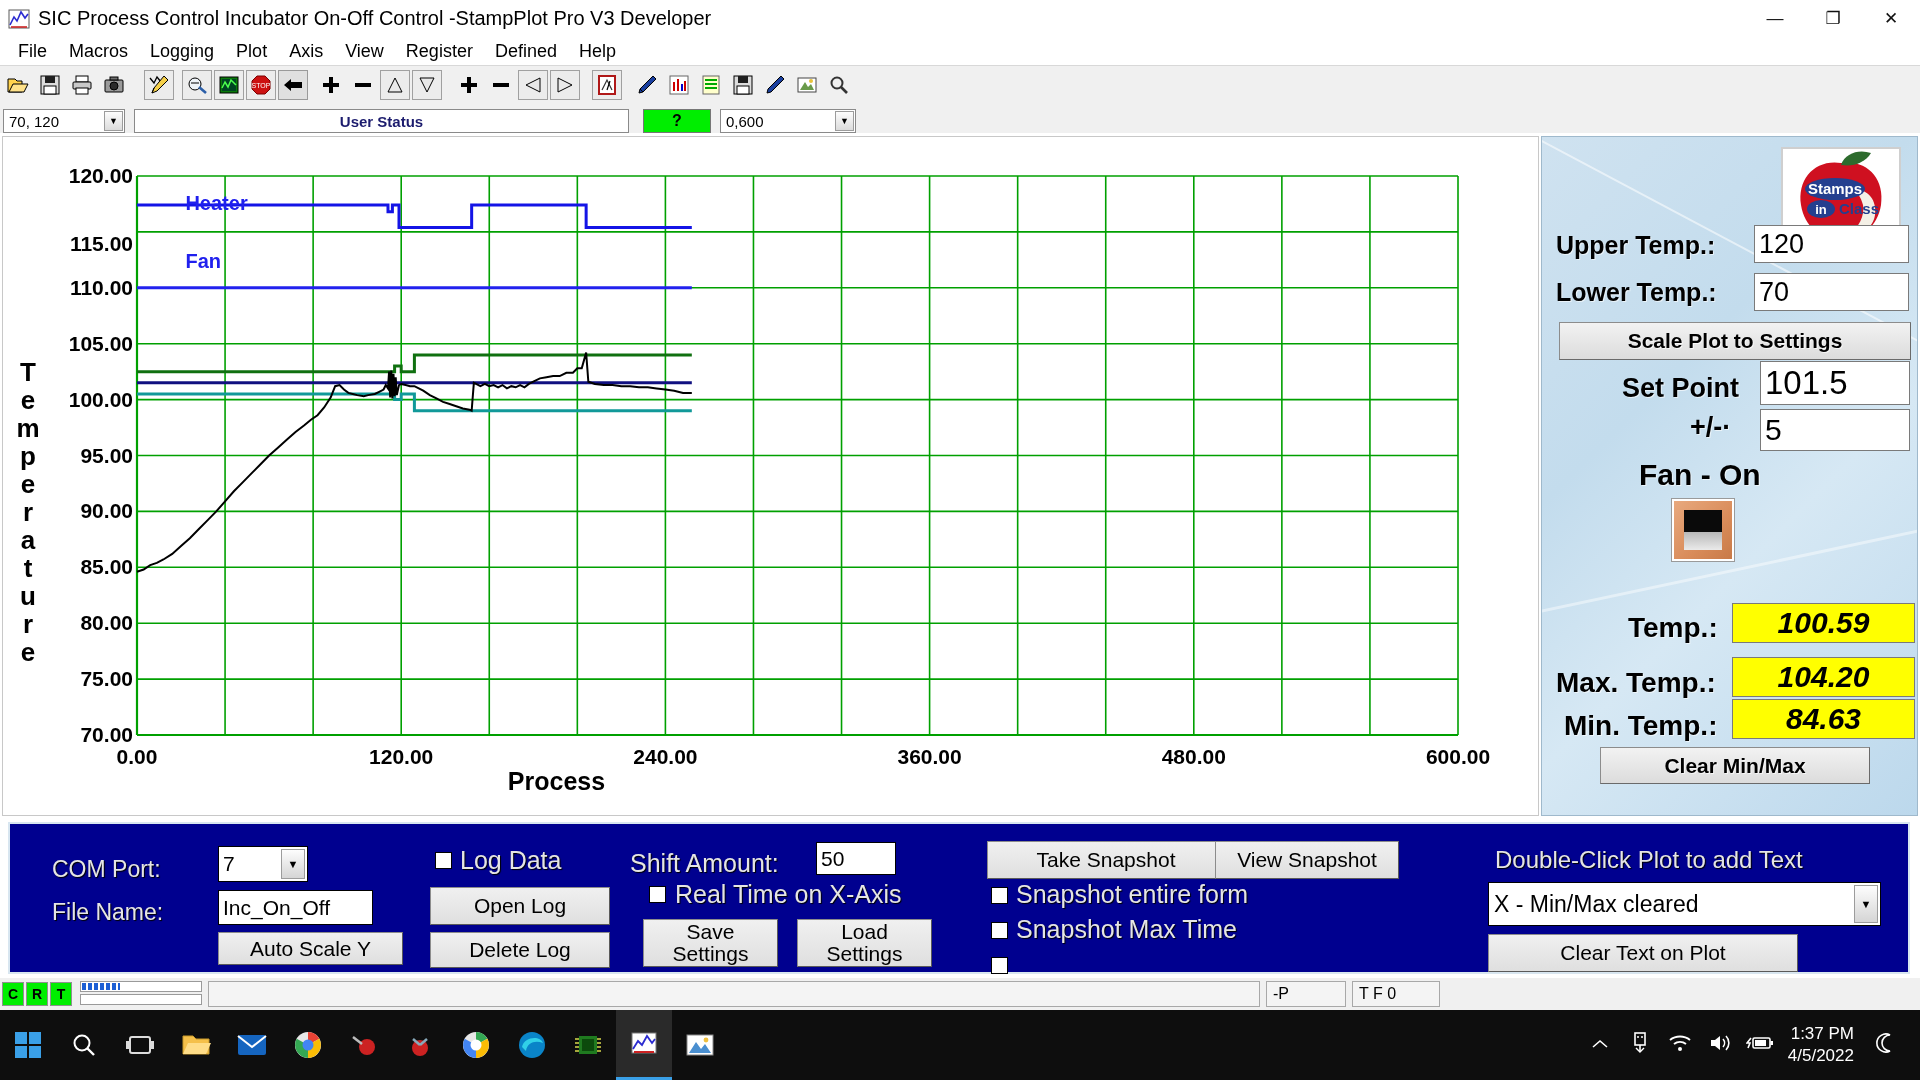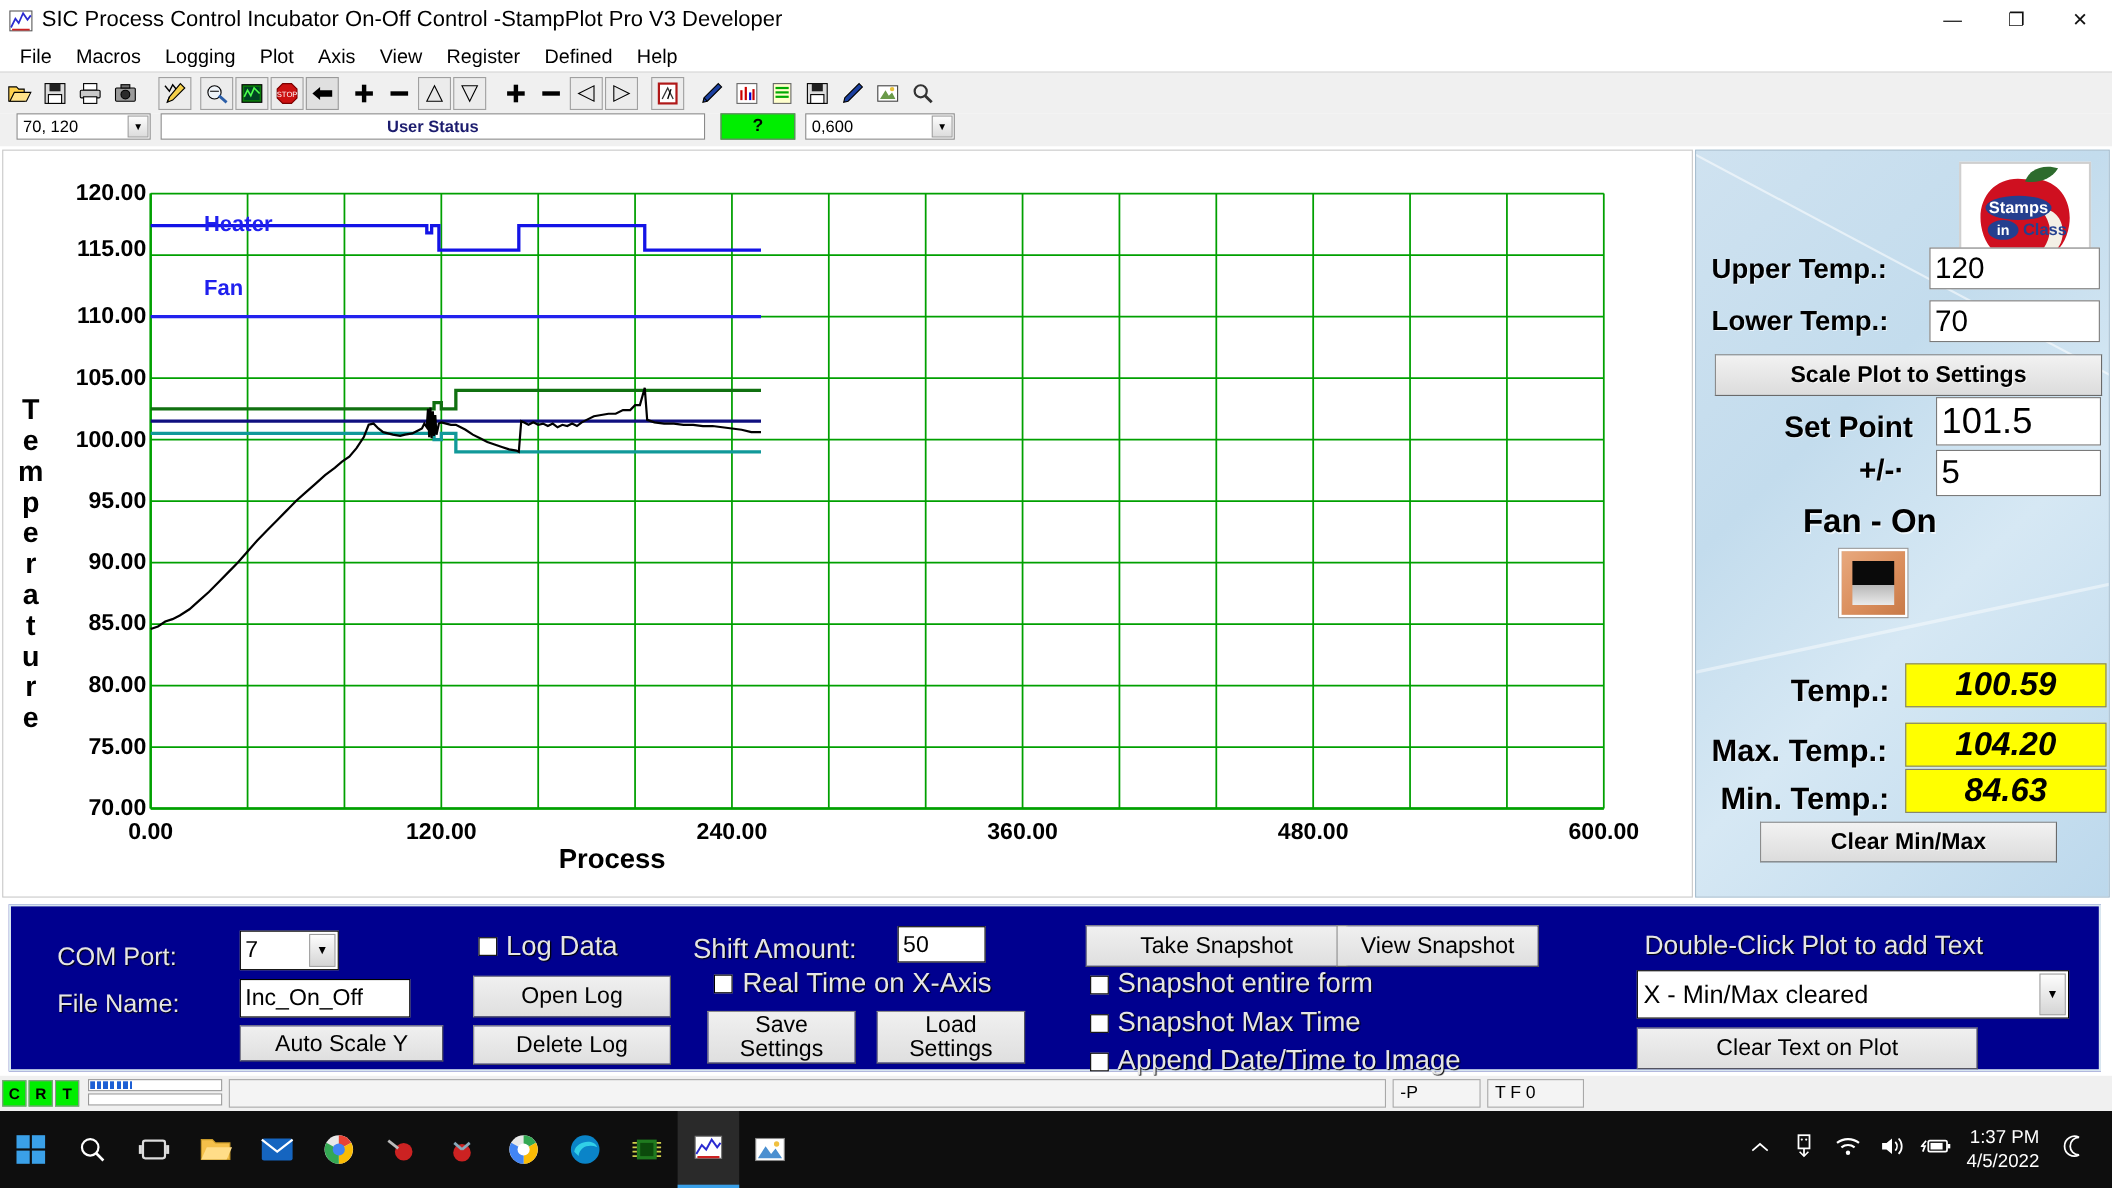--- a/index.html
+++ b/index.html
@@ -51,21 +51,21 @@
     border:1px solid transparent; background:#f0f0f0;
     position:relative; font-size:17px; color:#000;
   }
   .tbtn.framed { border:1px solid #a0a0a0; background:#ececec; }
   .tbtn.sunken { border:1px solid #9a9a9a; background:#e0e0e0; }
   .tsep { width:13px; flex:none; }
 
   
   .statusrow {
     position:absolute; left:0; top:103px; width:1920px; height:30px;
-    background:#f0f0f0; display:flex; align-items:flex-start; padding:0 15px;
+    background:#f0f0f0; display:flex; align-items:flex-end; padding:0 3px;
   }
   .combo-small {
     width:122px; height:24px; background:#fff; border:1px solid #8a8a8a;
     font-size:15px; display:flex; align-items:center; padding-left:5px;
     position:relative; color:#000;
   }
   .combo-arrow {
     position:absolute; right:1px; top:1px; width:19px; height:20px;
     background:linear-gradient(#fdfdfd,#dcdcdc); border:1px solid #9c9c9c;
     display:flex; align-items:center; justify-content:center; font-size:9px;
@@ -463,21 +463,21 @@
         <span>e</span>
         <span>r</span>
         <span>a</span>
         <span>t</span>
         <span>u</span>
         <span>r</span>
         <span>e</span>
       </div>
     <div class="yticks" id="yticks">
         <div class="ytick" style="top: 39px; width: 126px;">120.00</div>
-        <div class="ytick" style="top: 90px; width: 126px;">115.00</div>
+        <div class="ytick" style="top: 107px; width: 126px;">115.00</div>
         <div class="ytick" style="top: 150.8px; width: 126px;">110.00</div>
         <div class="ytick" style="top: 206.7px; width: 126px;">105.00</div>
         <div class="ytick" style="top: 262.6px; width: 126px;">100.00</div>
         <div class="ytick" style="top: 318.5px; width: 126px;">95.00</div>
         <div class="ytick" style="top: 374.4px; width: 126px;">90.00</div>
         <div class="ytick" style="top: 430.3px; width: 126px;">85.00</div>
         <div class="ytick" style="top: 486.2px; width: 126px;">80.00</div>
         <div class="ytick" style="top: 542.1px; width: 126px;">75.00</div>
         <div class="ytick" style="top: 598px; width: 126px;">70.00</div>
       </div>
@@ -629,21 +629,20 @@
     <div class="bp-btn" style="left:977px; top:17px; width:238px; height:38px;">Take Snapshot</div>
     <div class="bp-btn" style="left:1205px; top:17px; width:184px; height:38px;">View Snapshot</div>
 
     <div class="bp-cb" style="left:981px; top:63px;"></div>
     <div class="bp-label" style="left:1006px; top:56px; font-size:25px;">Snapshot entire form</div>
 
     <div class="bp-cb" style="left:981px; top:98px;"></div>
     <div class="bp-label" style="left:1006px; top:91px; font-size:25px;">Snapshot Max Time</div>
 
     <div class="bp-cb" style="left:981px; top:133px;"></div>
-    <div class="bp-label" style="left:1006px; top:126px; font-size:25px;">Append Date/Time to Image</div>
 
     <div class="bp-label" style="left:1485px; top:22px; font-size:24px;">Double-Click Plot to add Text</div>
     <div class="bp-combo" style="left:1478px; top:58px; width:393px; height:44px;">
       <span>X - Min/Max cleared</span>
       <span class="bp-combo-arrow">▼</span>
     </div>
     <div class="bp-btn" style="left:1478px; top:110px; width:310px; height:38px;">Clear Text on Plot</div>
   </div>
 
   <div class="appstatus">

